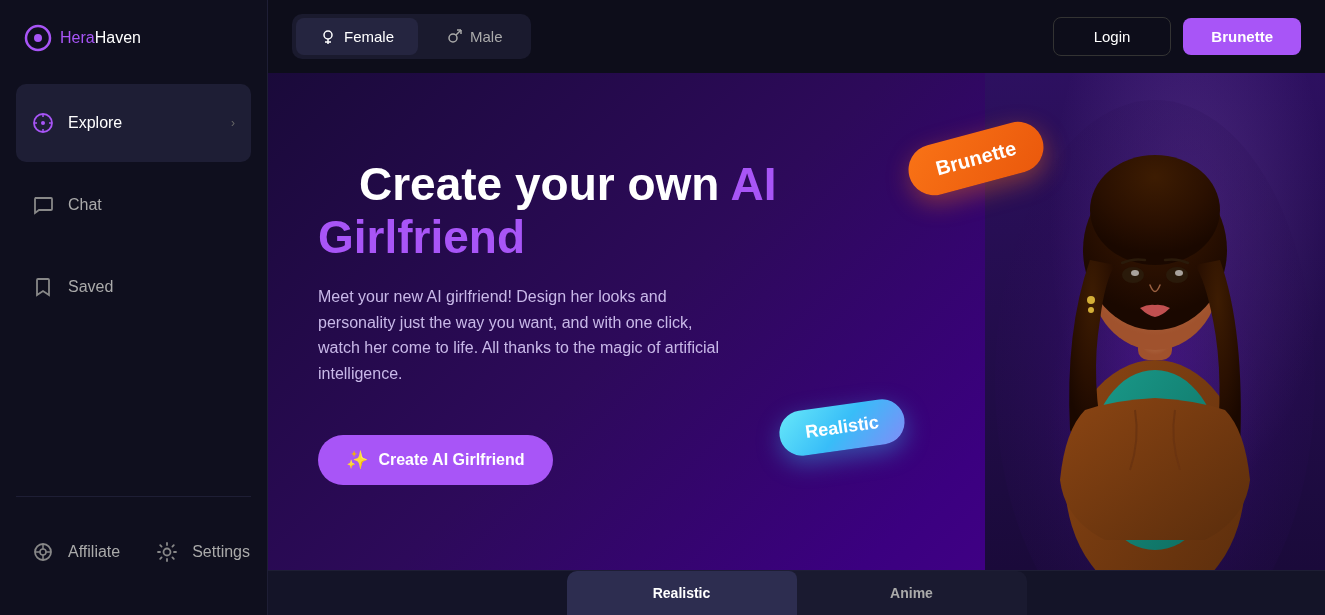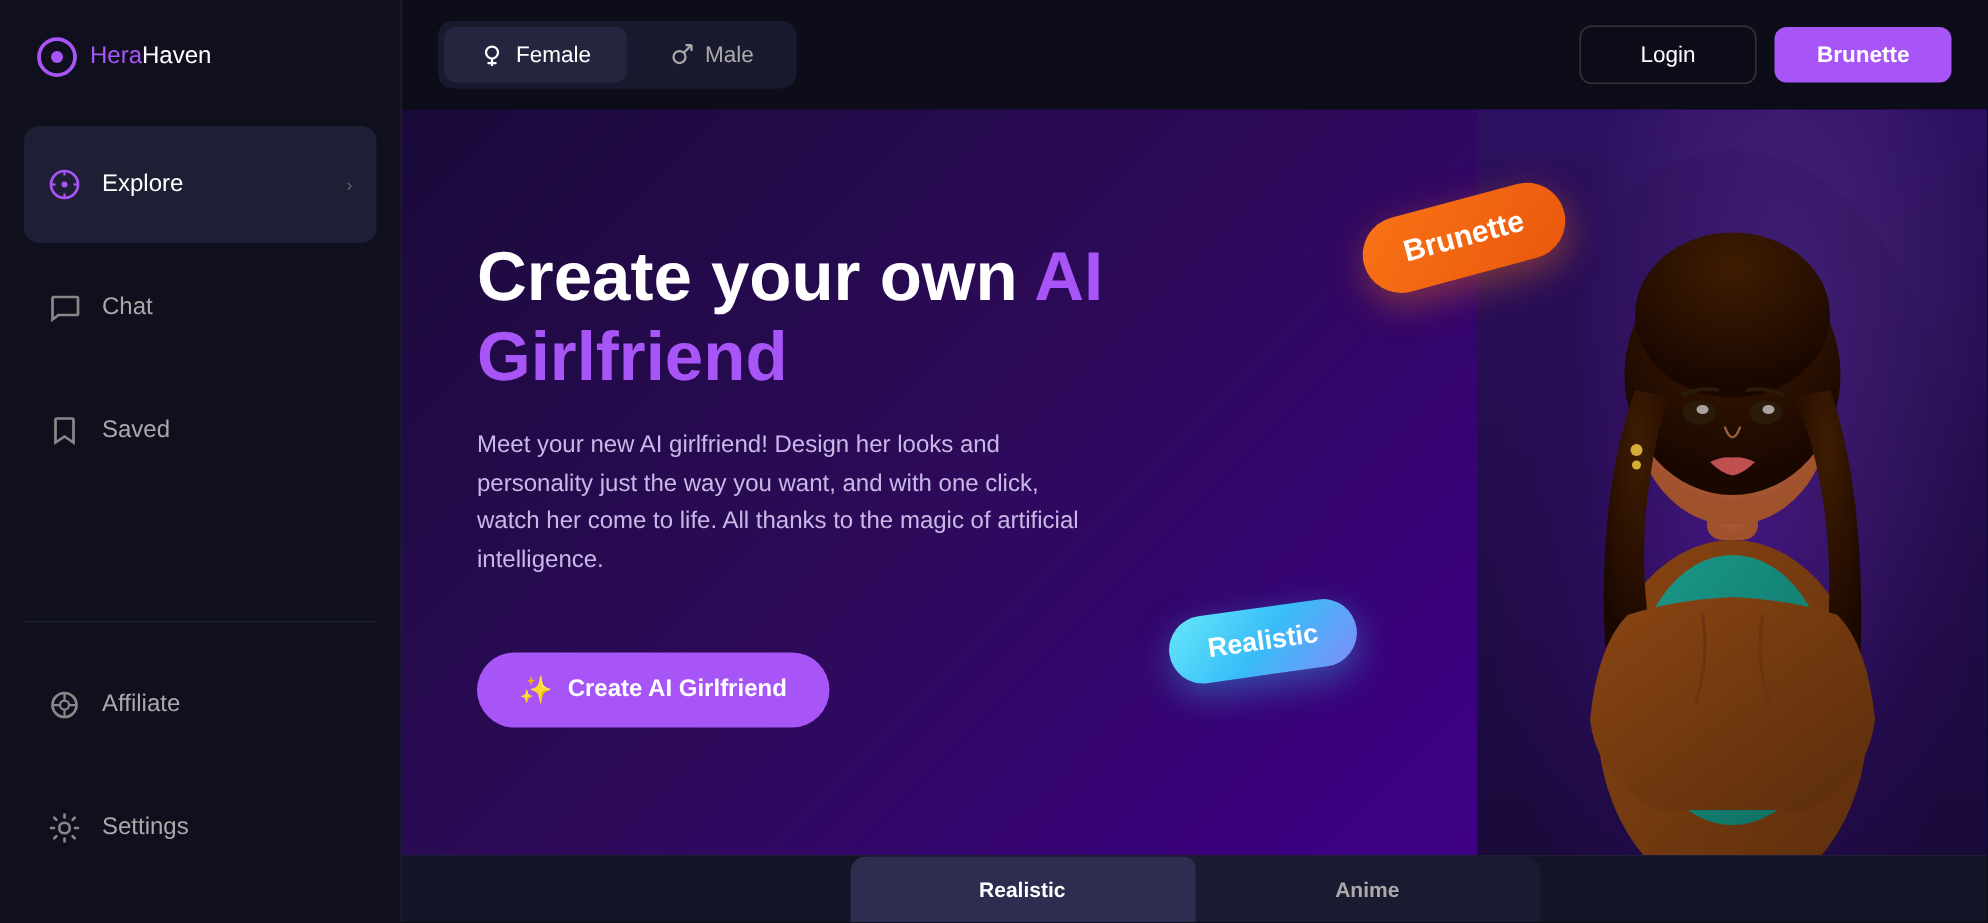--- a/index.html
+++ b/index.html
@@ -78,21 +78,21 @@
 
     .sidebar-divider {
       height: 1px;
       background: #1e1e35;
       margin: 16px 16px;
     }
 
     .sidebar-bottom {
       padding: 0 16px;
       display: flex;
-      flex-direction: column;
+      flex-direction: row;
       gap: 4px;
     }
 
     
     .main {
       flex: 1;
       display: flex;
       flex-direction: column;
       overflow: hidden;
     }
@@ -173,21 +173,21 @@
       padding: 40px 50px;
       max-width: 560px;
     }
 
     .hero-title {
       font-size: 46px;
       font-weight: 700;
       line-height: 1.15;
       margin-bottom: 20px;
     }
-    .hero-title .white { color: #fff; }
+    .hero-title .white { color: #fff; margin-left: 41px; }
     .hero-title .purple { color: #a855f7; }
 
     .hero-desc {
       font-size: 16px;
       color: #c8b8e8;
       line-height: 1.6;
       margin-bottom: 48px;
       max-width: 420px;
     }
 

